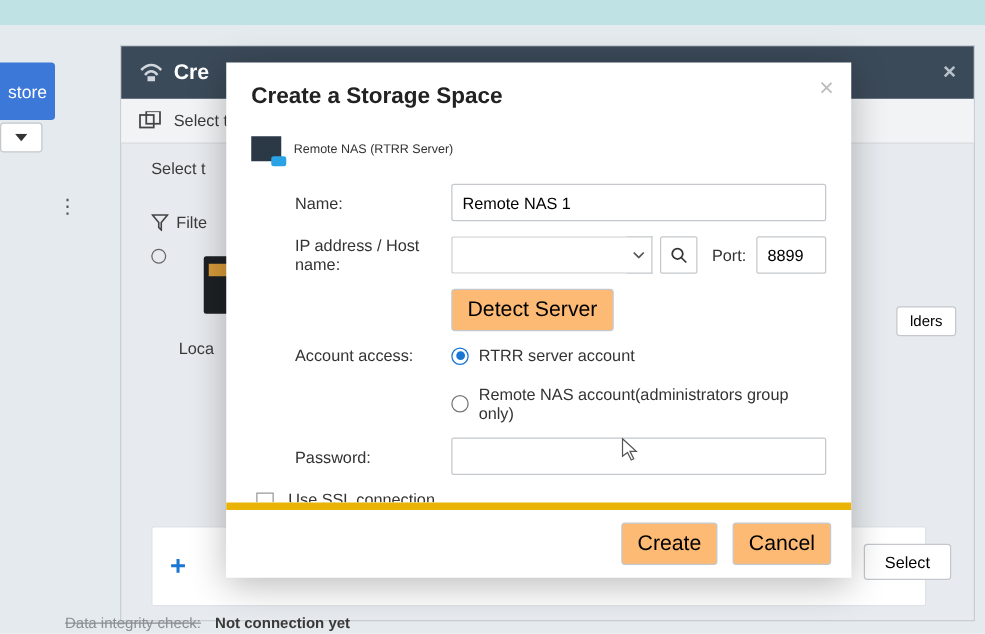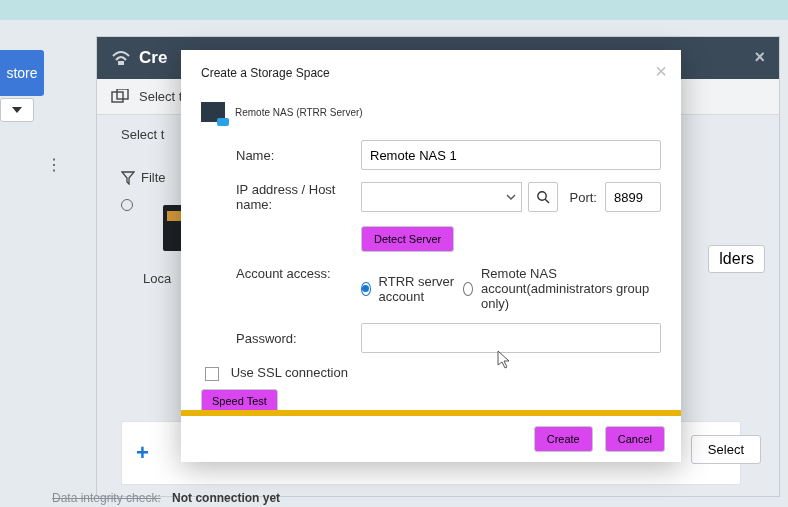--- a/index.html
+++ b/index.html
@@ -15,49 +15,49 @@
   .win1 { position: absolute; top: 36px; left: 96px; right: 8px; bottom: 10px; background: #e7eaee; border: 1px solid #c8ced3; }
   .win1-title { height: 42px; background: #3b4a59; color: #fff; display: flex; align-items: center; padding: 0 14px; font-size: 17px; font-weight: bold; position: relative; }
   .win1-title .close { position: absolute; right: 14px; top: 10px; color: #b9c2cb; font-size: 18px; }
   .win1-title .icon { margin-right: 8px; }
   .toolbar { height: 36px; background: #f2f3f5; border-bottom: 1px solid #d6dade; display: flex; align-items: center; padding: 0 14px; font-size: 13px; color: #3a3a3a; gap: 8px; }
   .win1-body { padding: 12px 24px; color: #3a3a3a; font-size: 13px; position: relative; height: calc(100% - 78px); }
   .filter-row { margin-top: 28px; display: flex; align-items: center; gap: 6px; }
   .radio-circle { width: 12px; height: 12px; border: 1.5px solid #666; border-radius: 50%; display: inline-block; }
   .thumb { width: 30px; height: 46px; background: #1d2125; margin-top: 6px; margin-left: 22px; border-radius: 2px; position: relative; }
   .thumb::after { content: ""; position: absolute; top: 6px; left: 4px; width: 16px; height: 10px; background: #d79a3a; }
-  .btn-right { position: absolute; right: 14px; top: 130px; border: 1px solid #c4c8cc; background: #fff; padding: 4px 10px; border-radius: 3px; font-size: 16px; }
+  .btn-right { position: absolute; right: 14px; top: 130px; border: 1px solid #c4c8cc; background: #fff; padding: 4px 10px; border-radius: 3px; font-size: 12px; }
   .plus-card { position: absolute; left: 24px; top: 306px; width: 620px; height: 64px; border: 1px solid #dfe3e7; background: #fff; border-radius: 2px; display: flex; align-items: center; padding: 0 14px; }
   .plus { color: #1976d2; font-size: 22px; font-weight: bold; }
   .select-btn { position: absolute; right: 18px; bottom: 32px; border: 1px solid #c4c8cc; background: #fff; padding: 6px 16px; border-radius: 3px; font-size: 13px; }
   .integrity { position: absolute; left: 52px; bottom: 2px; font-size: 12px; color: #8a8f94; }
   .integrity b { color: #3a3a3a; font-weight: 600; margin-left: 8px; }
 
   
   .modal { position: absolute; top: 50px; left: 181px; width: 500px; height: 412px; background: #fff; box-shadow: 0 6px 28px rgba(0,0,0,.28); display: flex; flex-direction: column; }
   .modal-head { padding: 16px 20px 10px; position: relative; }
-  .modal-head h2 { font-size: 12px; font-weight: 400; color: #222; }
+  .modal-head h2 { font-size: 18px; font-weight: 700; color: #222; }
   .modal-close { position: absolute; right: 14px; top: 10px; color: #bbb; font-size: 20px; cursor: pointer; }
   .modal-body { flex: 1; overflow: hidden; padding: 4px 20px 0 20px; font-size: 13px; color: #333; }
   .subtitle { display: flex; align-items: center; gap: 10px; margin: 8px 0 18px 0; }
   .nas-icon { width: 24px; height: 20px; background: #2b3947; position: relative; }
   .nas-icon::after { content: ""; position: absolute; right: -4px; bottom: -4px; width: 12px; height: 8px; background: #2aa3e6; border-radius: 2px; }
   .subtitle span { font-size: 10px; color: #333; }
   .form-row { display: flex; align-items: center; margin-bottom: 12px; min-height: 30px; }
   .form-row label { width: 125px; color: #333; margin-left: 35px; }
   .form-row .ctrls { flex: 1; display: flex; align-items: center; gap: 6px; }
   input[type=text], input[type=password] { border: 1px solid #c4c8cc; height: 30px; padding: 0 8px; font-size: 13px; border-radius: 2px; width: 100%; }
   .combo { display: flex; flex: 1; }
   .combo input { border-right: none; border-radius: 2px 0 0 2px; }
   .combo .dd { width: 24px; height: 30px; border: 1px solid #c4c8cc; border-left: none; border-right: 1px solid #c4c8cc; display: flex; align-items: center; justify-content: center; background: #fff; }
   .sq-btn { width: 30px; height: 30px; border: 1px solid #c4c8cc; background: #fff; display: flex; align-items: center; justify-content: center; border-radius: 2px; }
   .port-lbl { margin: 0 2px 0 6px; }
   .port-input { width: 56px !important; flex: none; }
-  .btn { border: 1px solid #c4c8cc; background: #d946ef; padding: 6px 12px; font-size: 11px; border-radius: 3px; cursor: pointer; }
-  .radio-group { display: flex; flex-direction: row; gap: 6px; }
+  .btn { border: 1px solid #c4c8cc; background: #fdba74; padding: 6px 12px; font-size: 17px; border-radius: 3px; cursor: pointer; }
+  .radio-group { display: flex; flex-direction: column; gap: 16px; }
   .radio-item { display: flex; align-items: center; gap: 8px; }
   .radio-outer { width: 14px; height: 14px; border-radius: 50%; border: 1.5px solid #1976d2; display: flex; align-items: center; justify-content: center; }
   .radio-outer.off { border-color: #777; }
   .radio-inner { width: 7px; height: 7px; border-radius: 50%; background: #1976d2; }
   .chk { width: 14px; height: 14px; border: 1.5px solid #999; display: inline-block; margin: 0 8px 0 4px; vertical-align: middle; }
   .ssl-row { margin: 4px 0 8px 0; }
   .speed-test { margin-top: 6px; }
   .cursor { position: absolute; width: 14px; height: 20px; left: 316px; top: 300px; pointer-events: none; }
   .modal-foot { border-top: 6px solid #eab308; padding: 10px 16px; display: flex; justify-content: flex-end; gap: 12px; background: #fff; }
 

